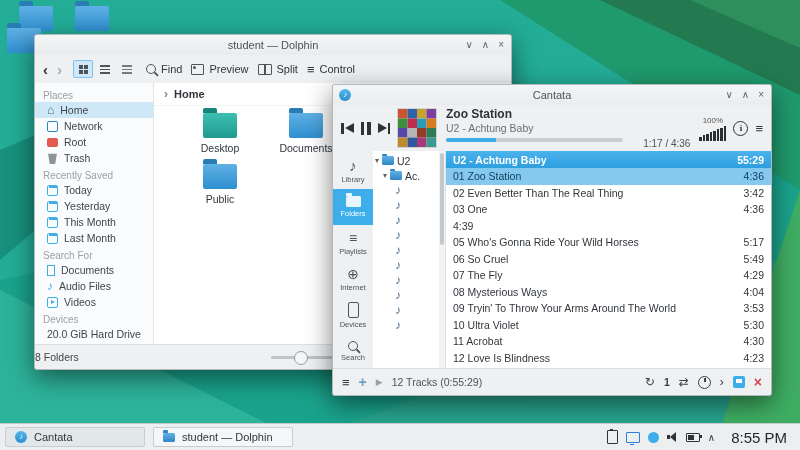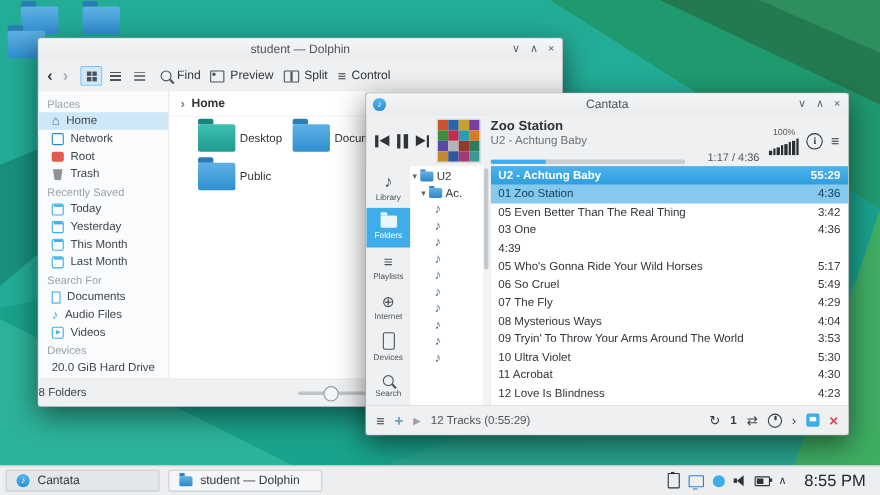--- a/index.html
+++ b/index.html
@@ -54,41 +54,41 @@
   .ic-img{border:1.5px solid #3daee9;border-radius:2px;position:relative}
   .ic-img::before{content:"";position:absolute;width:3.5px;height:3.5px;border-radius:50%;background:#3daee9;top:1.5px;left:1.5px}
   .ic-note{width:auto;height:auto;color:#3daee9;font-size:12px;line-height:10px}
   .ic-vid{border:1.5px solid #3daee9;border-radius:2px;position:relative}
   .ic-vid::before{content:"";position:absolute;left:3px;top:2px;border-left:4px solid #3daee9;border-top:2.5px solid transparent;border-bottom:2.5px solid transparent}
   .d-view{flex:1;background:#fff;position:relative;overflow:hidden}
   .crumbbar{height:22px;display:flex;align-items:center;gap:6px;padding-left:10px;border-bottom:1px solid #f2f3f4}
   .crumb-arrow{color:#7d848a;font-size:12px;font-weight:bold}
   .crumb{font-weight:bold;color:#31363b}
   .folder-grid{position:absolute;left:26px;top:30px;display:grid;grid-template-columns:86px 86px;grid-row-gap:10px}
-  .fitem{display:flex;flex-direction:row;align-items:center;gap:4px;width:80px}
+  .fitem{display:flex;flex-direction:column;align-items:center;gap:4px;width:80px}
   .flabel{font-size:10.5px;color:#31363b}
   .d-status{position:absolute;left:0;right:0;bottom:0;height:24px;background:#eff0f1;border-top:1px solid #dcdfe1;border-radius:0 0 3px 3px;display:flex;align-items:center}
   .status-text{font-size:10.5px;color:#41464b}
   .zoom-slider{position:absolute;right:12px;top:11px;width:228px;height:3px;background:#bfc4c8;border-radius:2px}
   .zs-handle{position:absolute;left:10%;top:-5px;width:12px;height:12px;border-radius:50%;background:#f5f6f7;border:1px solid #979da2}
   
   #cantata{left:332px;top:84px;width:438px;height:310px;z-index:3}
   .app-circle{width:12px;height:12px;border-radius:50%;background:linear-gradient(#56b7ec,#2a8fd0);display:flex;align-items:center;justify-content:center;color:#fff;font-size:8px;line-height:1;flex:none}
   .c-header{height:46px;display:flex;align-items:center;padding:0 8px;gap:7px}
   .mbtn{display:flex;align-items:center;gap:1px}
   .bar{width:2.5px;height:11px;background:#2e3338;flex:none}
   .tri-l{width:0;height:0;border-top:5.5px solid transparent;border-bottom:5.5px solid transparent;border-right:9px solid #2e3338}
   .tri-r{width:0;height:0;border-top:5.5px solid transparent;border-bottom:5.5px solid transparent;border-left:9px solid #2e3338}
   .pausebars{display:flex;gap:3px}
   .pausebars .bar{width:3.5px;height:13px}
   .albumart{width:38px;height:38px;flex:none;border:1px solid #cfd3d6}
   .np-info{flex:1;min-width:0;padding:0 2px}
   .np-title{font-size:12px;font-weight:bold;color:#2e3338;white-space:nowrap}
   .np-sub{font-size:10.5px;color:#6b7177;margin-top:1px;white-space:nowrap}
-  .np-progress-row{display:flex;align-items:flex-end;gap:20px;margin-top:4px}
+  .np-progress-row{display:flex;align-items:flex-start;gap:20px;margin-top:4px}
   .p-track{flex:1;height:4px;background:#c9cdd1;border-radius:2px;overflow:hidden}
   .p-fill{width:28%;height:100%;background:#3daee9}
   .np-time{font-size:10px;color:#4d535a;white-space:nowrap;flex:none}
   .vol{display:flex;flex-direction:column;align-items:center;gap:1px;flex:none}
   .vol-label{font-size:8px;color:#555}
   .vol-bars{display:flex;align-items:flex-end;gap:1px;height:15px}
   .vbar{width:2.5px;background:#2b2f33;display:inline-block}
   .glyph-info{width:13px;height:13px;border:1.5px solid #2e3338;border-radius:50%;display:flex;align-items:center;justify-content:center;font-size:9px;font-weight:bold;color:#2e3338;flex:none;font-family:"Liberation Serif",serif}
   .c-body{position:absolute;top:66px;bottom:26px;left:0;right:0;display:flex;overflow:hidden}
   .c-rail{width:40px;background:#eff0f1;display:flex;flex-direction:column;padding-top:2px;flex:none}
@@ -433,21 +433,21 @@
     <div class="c-list">
       <div class="list-header">
         <span>U2 - Achtung Baby</span>
         <span>55:29</span>
       </div>
       <div class="track-row selected">
         <span>01 Zoo Station</span>
         <span>4:36</span>
       </div>
       <div class="track-row">
-        <span>05 Even Better Than The Real Thing</span>
+        <span>02 Even Better Than The Real Thing</span>
         <span>3:42</span>
       </div>
       <div class="track-row">
         <span>03 One</span>
         <span>4:36</span>
       </div>
       <div class="track-row">
         <span>4:39</span>
       </div>
       <div class="track-row">

